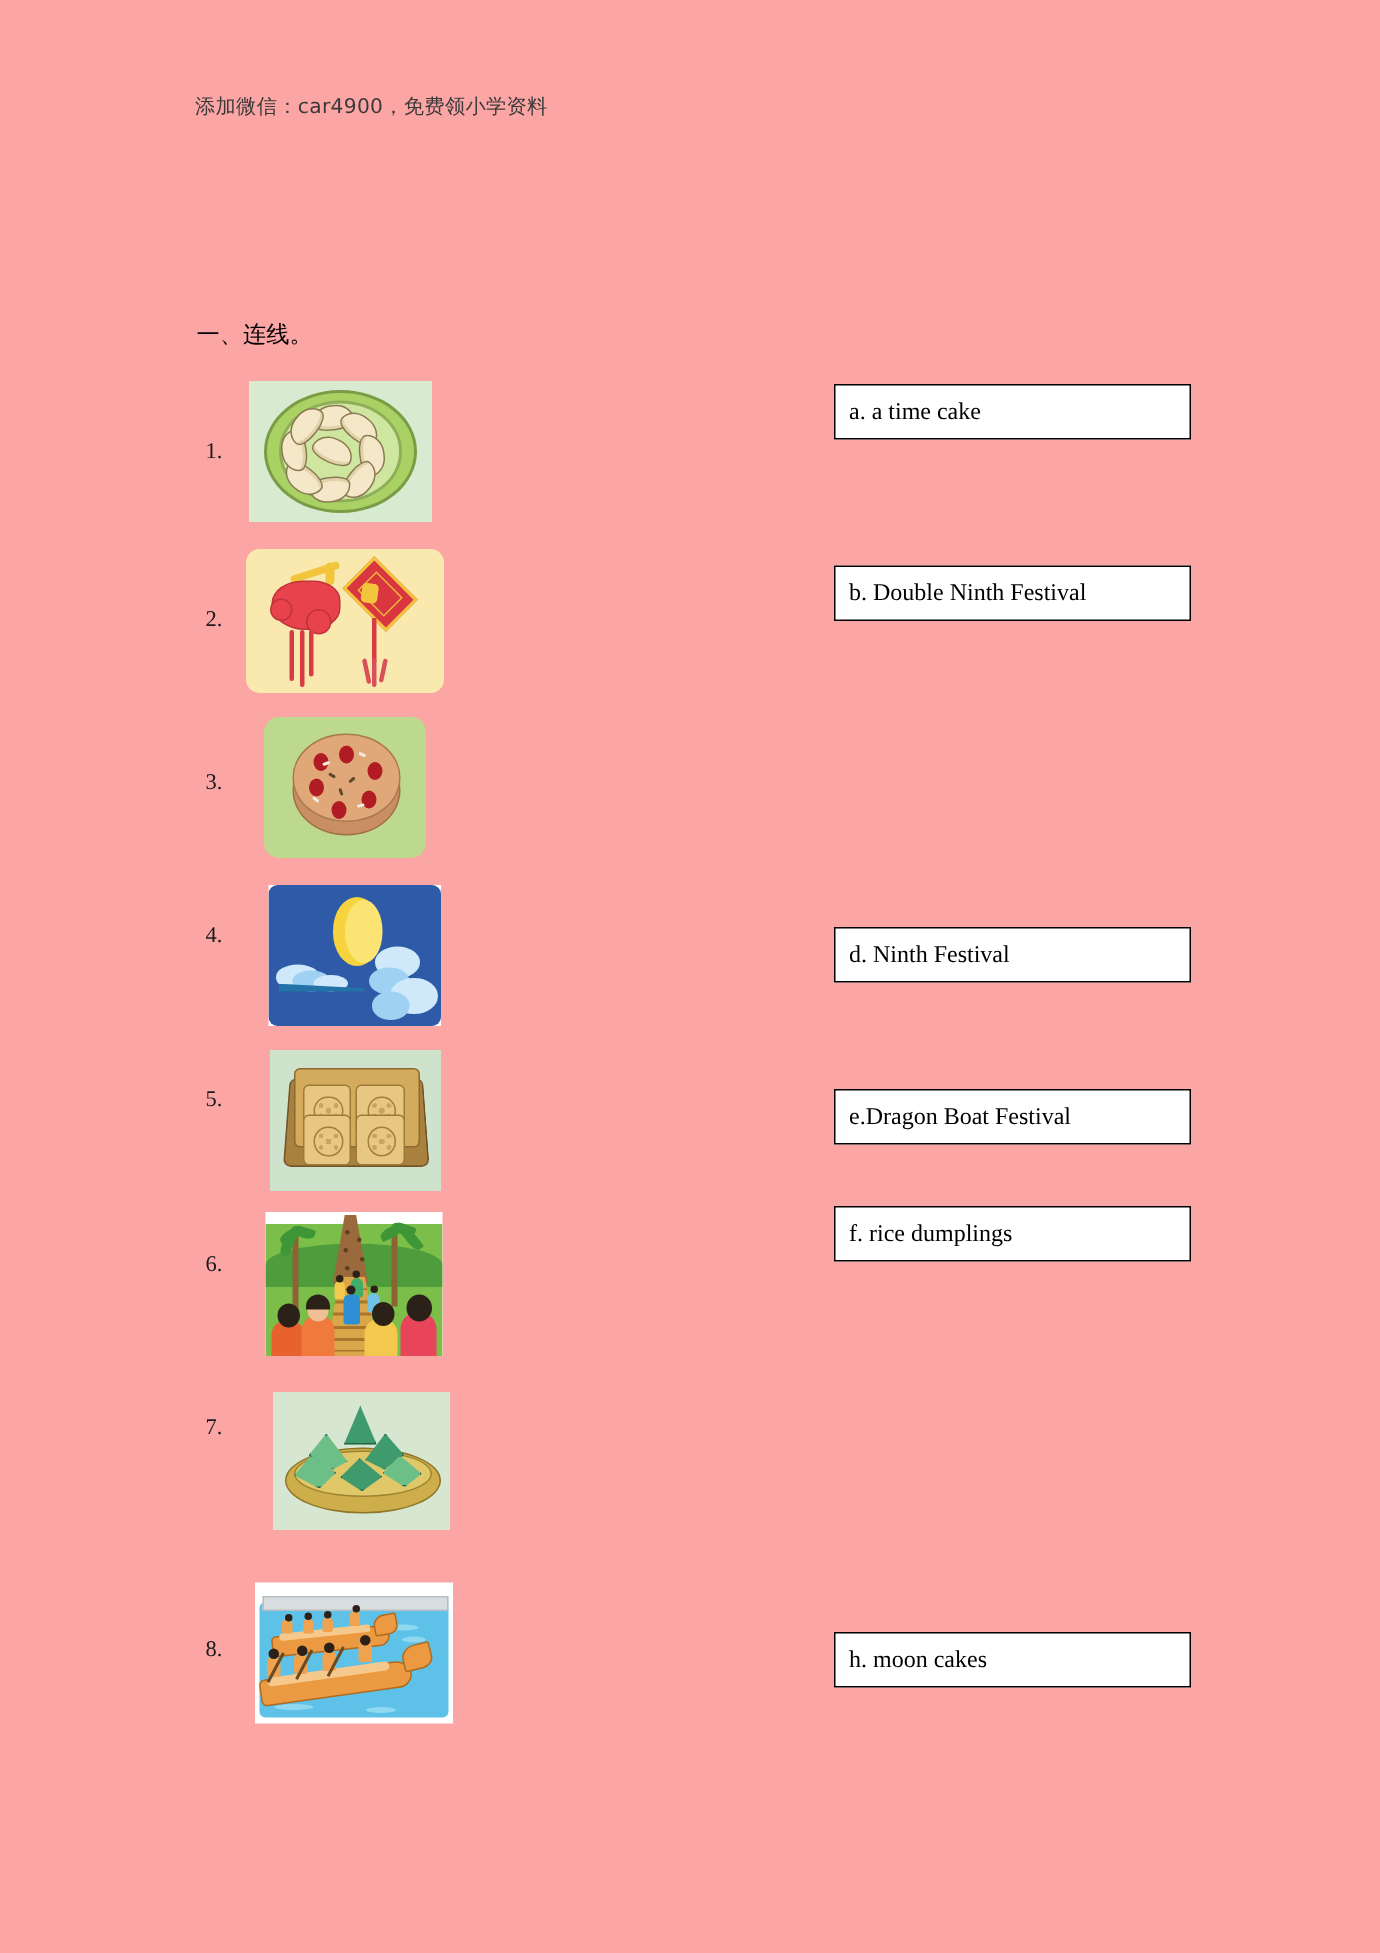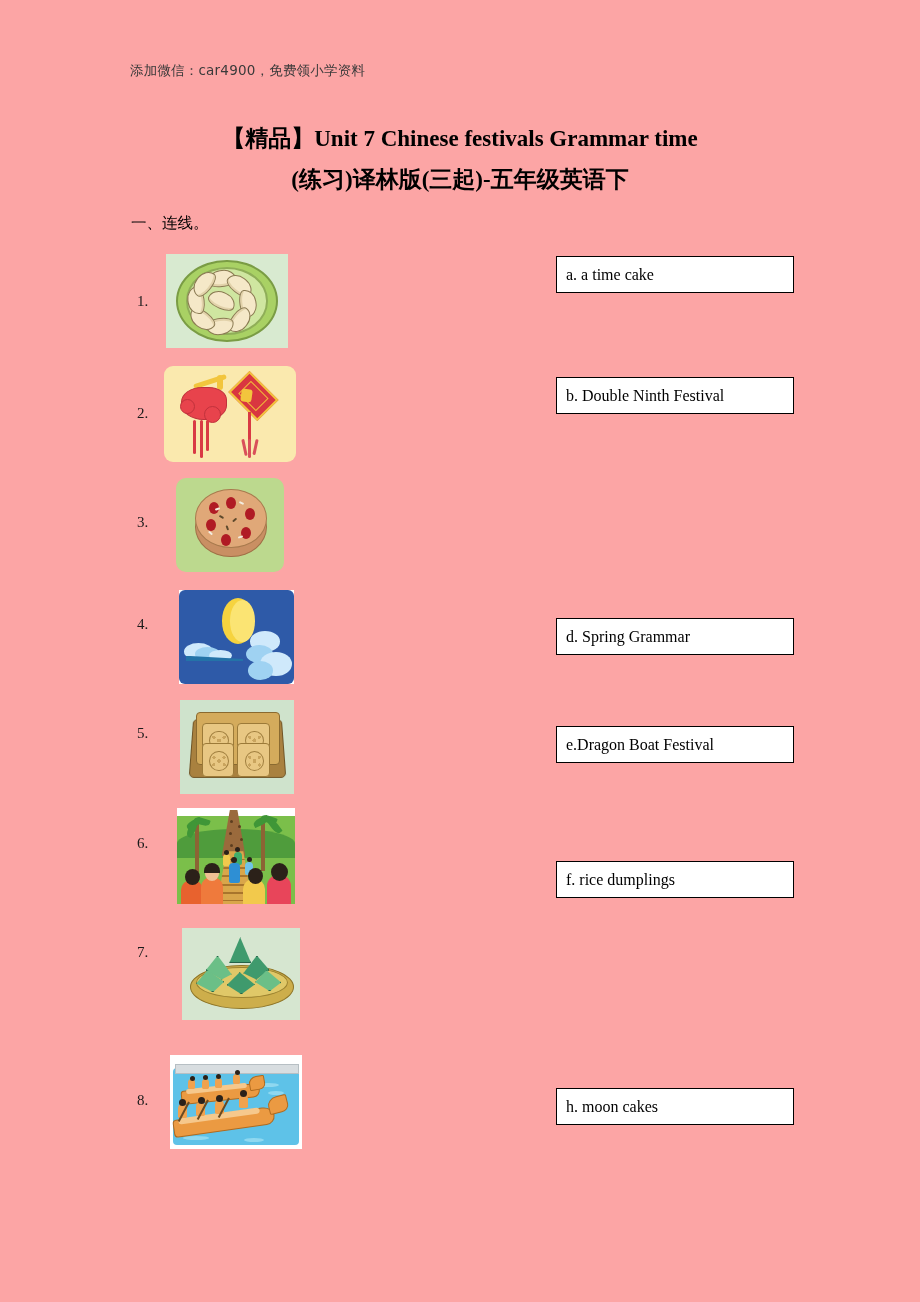--- a/index.html
+++ b/index.html
@@ -343,24 +343,20 @@
   }
 </style>
 </head>
 <body>
 
 <div class="page">
 
   <div class="watermark watermark-top">添加微信：car4900，免费领小学资料</div>
 
 
-  <div class="title-block">
-    <div class="title-line">【精品】Unit 7 Chinese festivals Grammar time</div>
-    <div class="title-line">(练习)译林版(三起)-五年级英语下</div>
-  </div>
 
   <div class="section-heading">一、连线。</div>
 
   <div class="match-area">
 
     <div class="item-number" style="left:137px; top:293px;">1.</div>
     <div class="item-number" style="left:137px; top:405px;">2.</div>
     <div class="item-number" style="left:137px; top:514px;">3.</div>
     <div class="item-number" style="left:137px; top:616px;">4.</div>
     <div class="item-number" style="left:137px; top:725px;">5.</div>
@@ -538,26 +534,26 @@
       <div class="dragon-head" style="left:74%; top:44%; width:18px; height:15px; transform:rotate(-14deg);"></div>
     </div>
 
     <div class="answer-box" style="top:256px;">
       <span class="label">a. a time cake</span>
     </div>
     <div class="answer-box" style="top:377px;">
       <span class="label">b. Double Ninth Festival</span>
     </div>
     <div class="answer-box" style="top:618px;">
-      <span class="label">d. Spring Grammar</span>
+      <span class="label">d. Ninth Festival</span>
     </div>
     <div class="answer-box" style="top:726px;">
       <span class="label">e.Dragon Boat Festival</span>
     </div>
-    <div class="answer-box" style="top:861px;">
+    <div class="answer-box" style="top:804px;">
       <span class="label">f. rice dumplings</span>
     </div>
     <div class="answer-box" style="top:1088px;">
       <span class="label">h. moon cakes</span>
     </div>
 
   </div>
 </div>
 
 </body></html>

